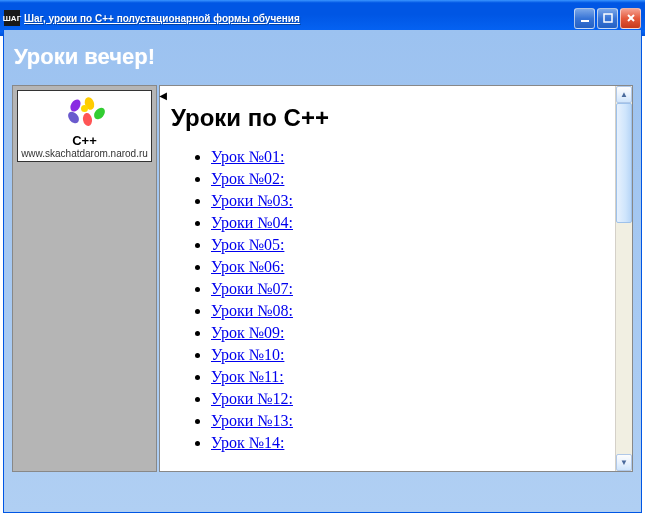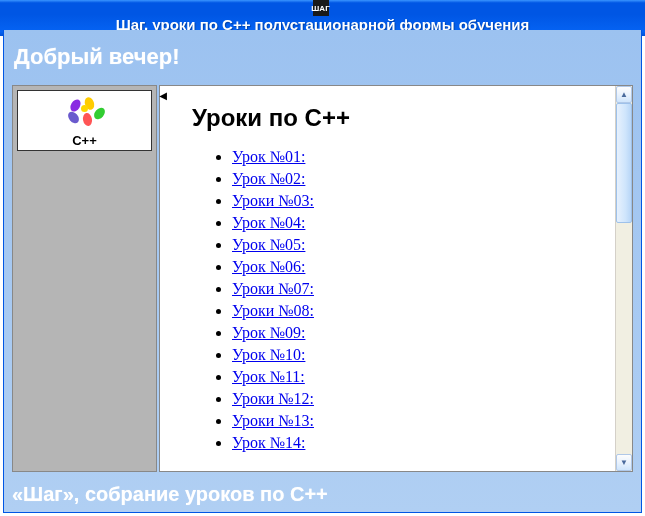--- a/index.html
+++ b/index.html
@@ -18,42 +18,42 @@
     background: #fff;
     position: relative;
   }
   .titlebar {
     height: 36px;
     background: linear-gradient(to bottom, #3a95ff 0%, #0056e4 8%, #0056e4 40%, #0563f3 88%, #0351d6 100%);
     display: flex;
     align-items: center;
     padding: 0 4px;
     position: relative;
-    flex-direction: column;
   }
   .title-icon {
     width: 16px;
     height: 16px;
     background: #1a1a1a;
     color: #fff;
     font-size: 8px;
     font-weight: bold;
     display: flex;
     align-items: center;
     justify-content: center;
     margin-right: 4px;
     flex-shrink: 0;
   }
   .title-text {
     color: #fff;
-    font-size: 15px;
+    font-size: 10px;
     font-weight: bold;
     white-space: nowrap;
     flex: 1;
     text-shadow: 1px 1px 1px rgba(0,0,0,0.3);
+    text-decoration: underline;
   }
   .win-buttons {
     display: flex;
     gap: 2px;
   }
   .win-btn {
     width: 21px;
     height: 21px;
     border-radius: 3px;
     border: 1px solid rgba(255,255,255,0.6);
@@ -169,21 +169,21 @@
     position: relative;
   }
   .content-frame {
     flex: 1;
     overflow: hidden;
     position: relative;
   }
   .content-inner {
     position: absolute;
     top: 0; left: 0; right: 0;
-    padding: 10px 32px;
+    padding: 10px 11px;
     font-family: "Times New Roman", serif;
   }
   .content-h1 {
     font-size: 24px;
     font-weight: bold;
     margin: 8px 0 16px 0;
     font-family: Arial, sans-serif;
   }
   .lesson-list {
     margin: 0 0 0 40px;
@@ -265,43 +265,44 @@
       <div class="win-btn close">
         <svg width="10" height="10">
             <line x1="2" y1="2" x2="8" y2="8" stroke="#fff" stroke-width="2"></line>
             <line x1="8" y1="2" x2="2" y2="8" stroke="#fff" stroke-width="2"></line>
           </svg>
       </div>
     </div>
   </div>
 
   <div class="client">
-    <div class="greeting">Добрый вечер!</div>
+    <div class="greeting">Уроки вечер!</div>
 
     <div class="main-row">
       <div class="sidebar">
         <div class="collapse-arrow">◀</div>
         <div class="side-card">
           <div class="molecule">
             <div class="atom a1"></div><div class="atom a2"></div><div class="atom a3"></div>
             <div class="atom a4"></div><div class="atom a5"></div><div class="atom a6"></div>
           </div>
           <div class="card-label">C++</div>
+          <div class="card-url">www.skachatdarom.narod.ru</div>
         </div>
       </div>
 
       <div class="content-wrap">
         <div class="content-frame">
           <div class="content-inner">
             <div class="content-h1">Уроки по С++</div>
             <ul class="lesson-list" id="lesson-list">
                 <li><a href="#">Урок №01:</a></li>
                 <li><a href="#">Урок №02:</a></li>
                 <li><a href="#">Уроки №03:</a></li>
-                <li><a href="#">Урок №04:</a></li>
+                <li><a href="#">Уроки №04:</a></li>
                 <li><a href="#">Урок №05:</a></li>
                 <li><a href="#">Урок №06:</a></li>
                 <li><a href="#">Уроки №07:</a></li>
                 <li><a href="#">Уроки №08:</a></li>
                 <li><a href="#">Урок №09:</a></li>
                 <li><a href="#">Урок №10:</a></li>
                 <li><a href="#">Урок №11:</a></li>
                 <li><a href="#">Уроки №12:</a></li>
                 <li><a href="#">Уроки №13:</a></li>
                 <li><a href="#">Урок №14:</a></li>
@@ -315,15 +316,14 @@
           <div class="sb-track">
             <div class="sb-thumb"></div>
           </div>
           <div class="sb-btn">
               <span class="sb-arrow">▼</span>
             </div>
         </div>
       </div>
     </div>
 
-    <div class="footer">«Шаг», собрание уроков по C++</div>
   </div>
 </div>
 
 </body></html>

